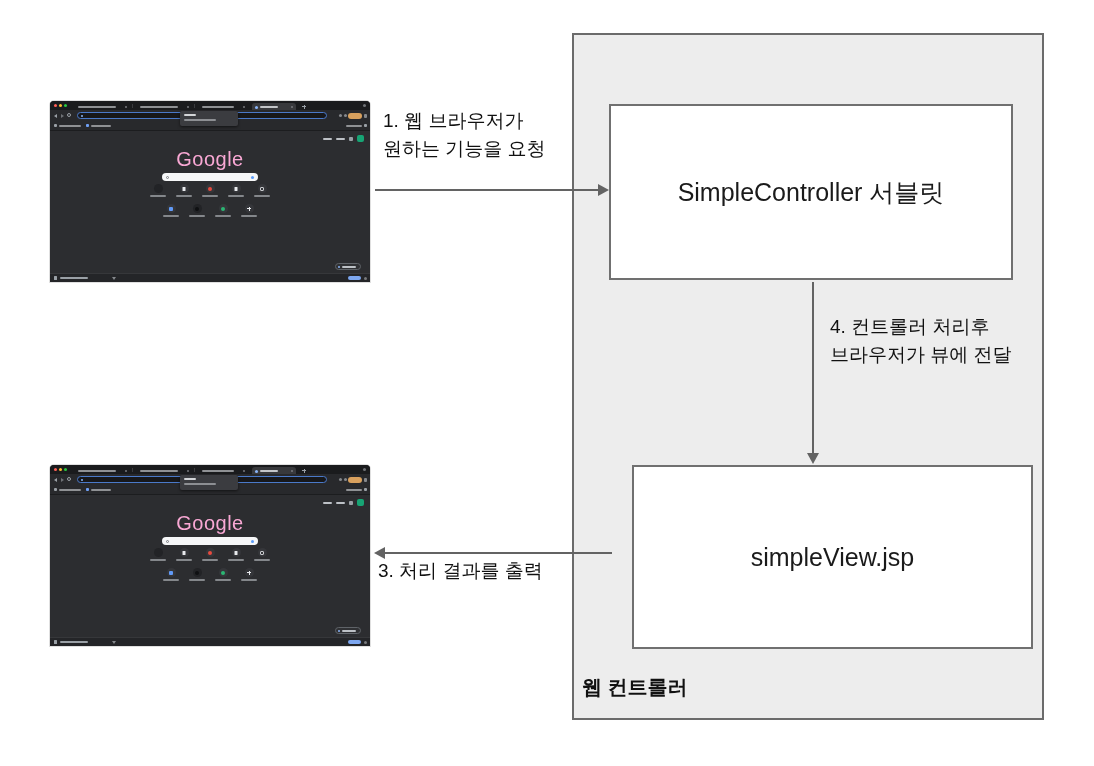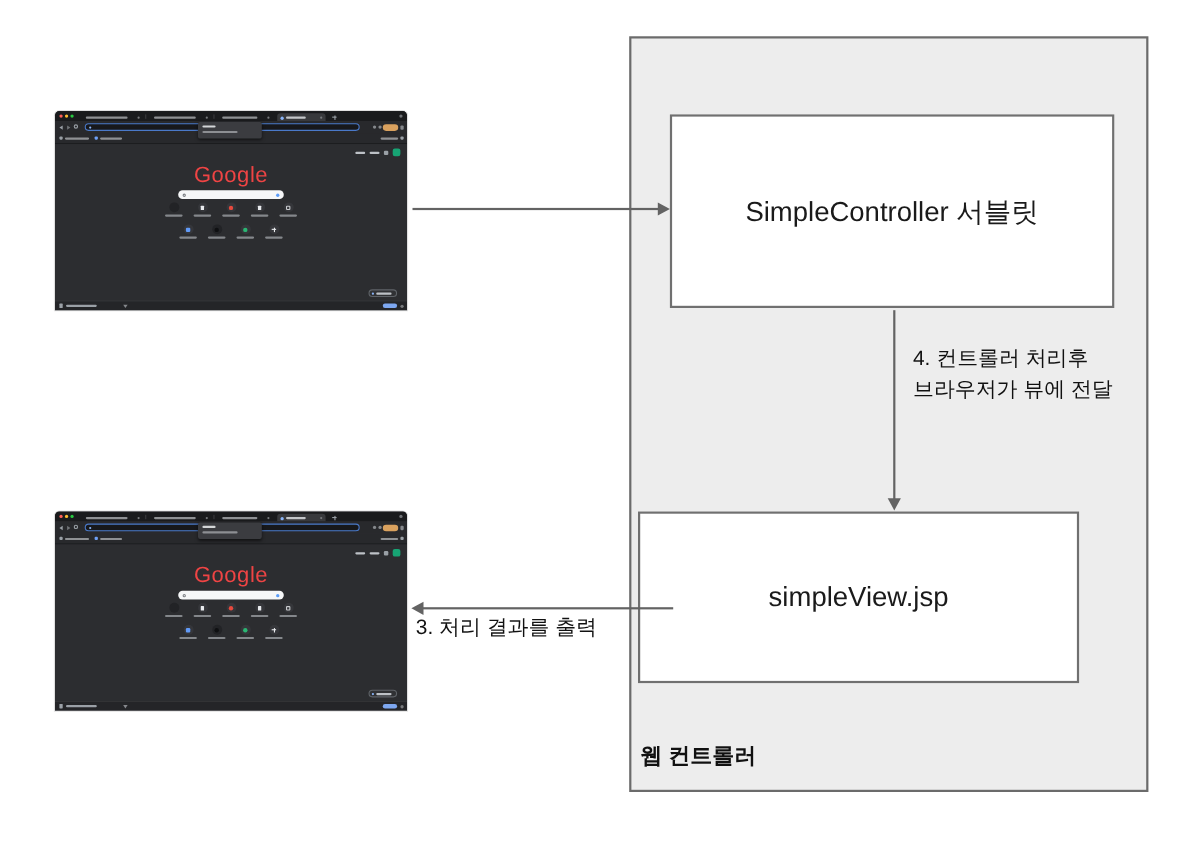--- a/index.html
+++ b/index.html
@@ -6,21 +6,21 @@
   body{font-family:"Liberation Sans","DejaVu Sans",sans-serif;}
   .canvas{position:relative;width:1094px;height:766px;background:#ffffff;overflow:hidden;}
 
   
   .container-box{position:absolute;left:572px;top:33px;width:472px;height:687px;
     background:#ededed;border:2px solid #6b6b6b;box-sizing:border-box;}
   .container-label{position:absolute;left:582px;top:674px;font-size:20px;font-weight:bold;color:#111;}
   .dbox{position:absolute;background:#ffffff;border:2px solid #707070;box-sizing:border-box;
     display:flex;align-items:center;justify-content:center;font-size:25px;color:#1a1a1a;}
   .dbox.controller{left:609px;top:104px;width:404px;height:176px;}
-  .dbox.view{left:580px;top:465px;width:401px;height:156px;align-items:center;}
+  .dbox.view{left:632px;top:465px;width:401px;height:184px;align-items:center;}
   .dline{position:absolute;background:#636363;}
   .ah{position:absolute;width:0;height:0;}
   .ah-right{border-top:6px solid transparent;border-bottom:6px solid transparent;border-left:11px solid #636363;}
   .ah-down{border-left:6px solid transparent;border-right:6px solid transparent;border-top:11px solid #636363;}
   .ah-left{border-top:6px solid transparent;border-bottom:6px solid transparent;border-right:11px solid #636363;}
   .step-label{position:absolute;font-size:19px;line-height:28px;color:#111;white-space:nowrap;}
 
   
   .browser-slot{position:absolute;width:320px;height:181px;}
   .shot{position:relative;width:320px;height:181px;background:#2c2d30;border-radius:4px 4px 0 0;
@@ -61,21 +61,21 @@
     box-shadow:0 1px 3px rgba(0,0,0,.55);z-index:5;}
   .b-popup .p1{position:absolute;left:4px;top:3px;width:12px;height:2px;background:#d3d5d7;border-radius:1px;}
   .b-popup .p2{position:absolute;left:4px;top:8px;width:32px;height:2px;background:#8d8f93;border-radius:1px;}
 
   .b-content{position:absolute;top:30px;left:0;right:0;bottom:0;background:#2c2d30;}
   .b-applinks{position:absolute;top:4px;right:6px;display:flex;align-items:center;gap:4px;}
   .al-bar{width:9px;height:2px;background:#bdc1c6;border-radius:1px;}
   .al-grid{width:4px;height:4px;border-radius:1px;background:#9aa0a6;}
   .al-avatar{width:7px;height:7px;border-radius:2px;background:#17a474;}
   .b-logo{position:absolute;top:17px;left:0;right:0;text-align:center;
-    font-size:20px;font-weight:500;letter-spacing:.5px;color:#ef4444;}
+    font-size:20px;font-weight:500;letter-spacing:.5px;color:#f9a8d4;}
   .b-search{position:absolute;top:42px;left:50%;margin-left:-48px;width:96px;height:8px;border-radius:4px;background:#f6f7f8;}
   .b-search .mag{position:absolute;left:4px;top:2.5px;width:3px;height:3px;border:1px solid #7d8085;border-radius:50%;box-sizing:border-box;}
   .b-search .mic{position:absolute;right:4px;top:2.5px;width:3px;height:3px;border-radius:50%;background:#5b9cf8;}
   .b-row{position:absolute;left:0;right:0;display:flex;justify-content:center;gap:10px;}
   .b-row.r1{top:53px;}
   .b-row.r2{top:73px;}
   .sc-item{display:flex;flex-direction:column;align-items:center;gap:2px;}
   .sc{width:9px;height:9px;border-radius:50%;background:#35363a;position:relative;}
   .sc.dark{background:#222326;}
   .sc .g{position:absolute;left:50%;top:50%;transform:translate(-50%,-50%);}
@@ -112,20 +112,24 @@
 
   <div class="dbox controller">
     <span>SimpleController 서블릿</span>
   </div>
   <div class="dbox view">
     <span>simpleView.jsp</span>
   </div>
 
   <div class="dline" style="left:375px;top:189px;width:224px;height:2px;"></div>
   <div class="ah ah-right" style="left:598px;top:184px;"></div>
+  <div class="step-label" style="left:383px;top:107px;">
+    <div>1. 웹 브라우저가</div>
+    <div>원하는 기능을 요청</div>
+  </div>
 
   <div class="dline" style="left:812px;top:282px;width:2px;height:172px;"></div>
   <div class="ah ah-down" style="left:807px;top:453px;"></div>
   <div class="step-label" style="left:830px;top:313px;">
     <div>4. 컨트롤러 처리후</div>
     <div>브라우저가 뷰에 전달</div>
   </div>
 
   <div class="dline" style="left:384px;top:552px;width:228px;height:2px;"></div>
   <div class="ah ah-left" style="left:374px;top:547px;"></div>

